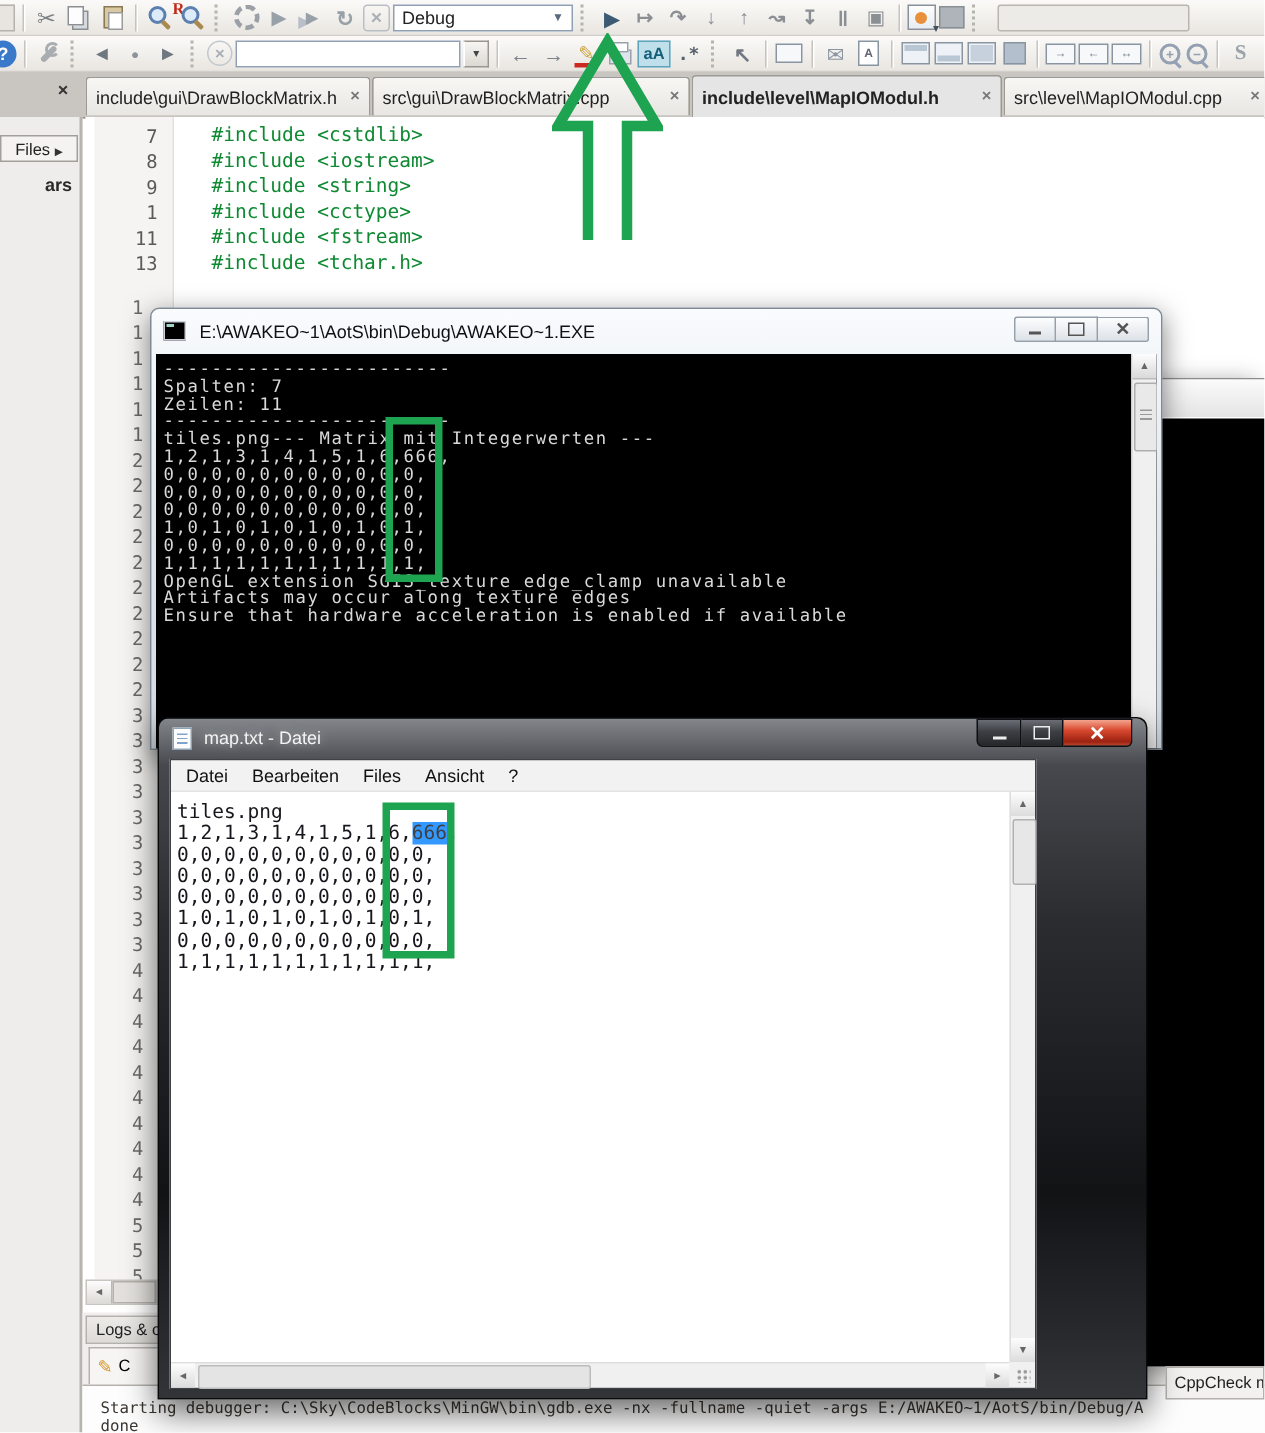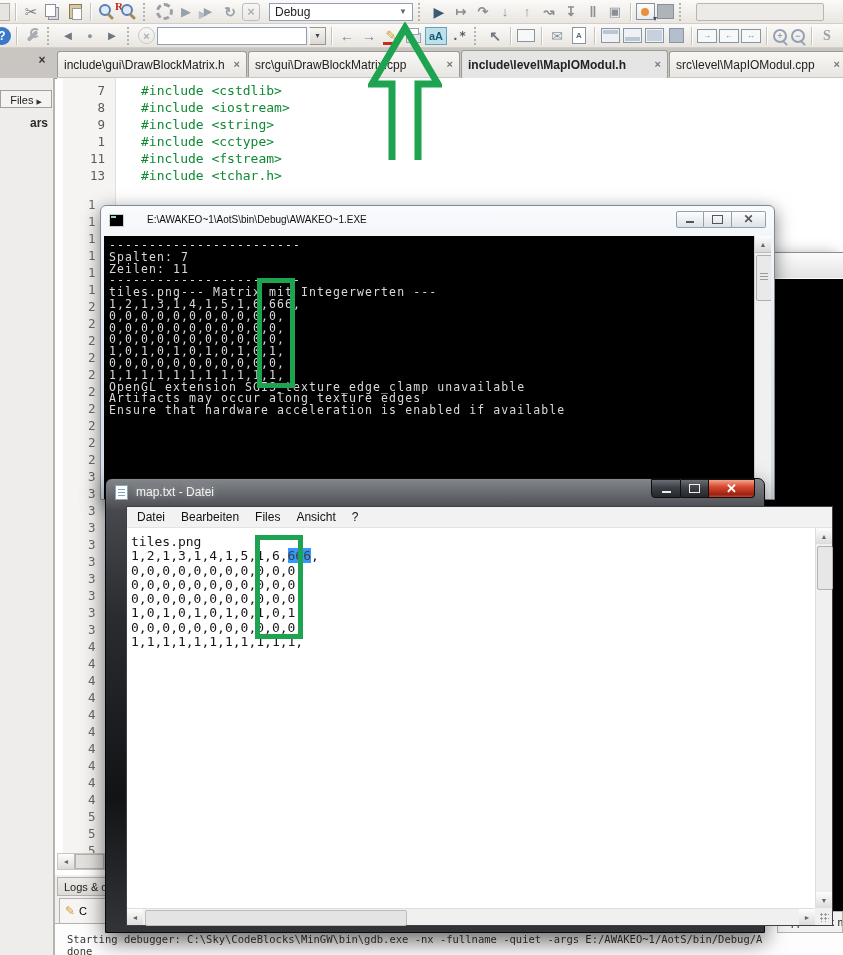--- a/index.html
+++ b/index.html
@@ -134,21 +134,21 @@
         border-top:1px solid #8c8c8c;box-shadow:-6px 2px 14px rgba(0,0,0,.35)}
   .game-title{height:25px;background:linear-gradient(#fbfbfb,#e4e4e4)}
   .game-client{position:absolute;left:0;top:26px;right:0;bottom:0;background:#000}
   
   #console{position:absolute;left:100px;top:205px;width:675px;height:295px;z-index:20;
            background:linear-gradient(180deg,#f9fbfd,#e2e8ee 45%,#d2d9e1);border:1px solid #7e8a96;
            border-radius:6px 6px 0 0;box-shadow:0 5px 18px rgba(0,0,0,.5);box-sizing:border-box}
   .con-title{position:absolute;left:0;top:0;right:0;height:30px}
   .con-icon{position:absolute;left:8px;top:8px;width:15px;height:13px;background:#000;border:1px solid #c9d0d7;box-sizing:border-box}
   .con-icon::before{content:"";position:absolute;left:1px;top:1px;width:5px;height:2px;background:#9fd6c8}
-  .con-title-text{position:absolute;left:46px;top:8px;font-size:10px;color:#101010;white-space:nowrap}
+  .con-title-text{position:absolute;left:32px;top:8px;font-size:12px;color:#101010;white-space:nowrap}
   .winbtns{position:absolute;right:8px;top:5px;display:flex}
   .wbtn{height:17px;background:linear-gradient(#fcfdfe,#dde2e8);border:1px solid #96a0aa;box-sizing:border-box;
         display:flex;align-items:center;justify-content:center;color:#4a4f55}
   .wbtn.min{width:28px;border-radius:2px 0 0 2px}
   .wbtn.max{width:28px;border-left:none}
   .wbtn.cls{width:34px;border-left:none;border-radius:0 2px 2px 0}
   .wbtn .bar{width:8px;height:2px;background:#555;margin-top:5px}
   .wbtn .box{width:9px;height:7px;border:1.5px solid #555}
   .wbtn .x{font:700 12px "Liberation Serif",serif;color:#555}
   .con-client{position:absolute;left:3px;right:3px;top:30px;bottom:0;background:#000;overflow:hidden}
@@ -171,21 +171,21 @@
   .np-btns{position:absolute;right:9px;top:0;display:flex}
   .npbtn{height:19px;box-sizing:border-box;display:flex;align-items:center;justify-content:center;
          border:1px solid #0e0f11;background:linear-gradient(#6b6f75,#3c3f44 45%,#25272b);color:#e8e8e8}
   .npbtn.min{width:30px;border-radius:0 0 0 4px}
   .npbtn.max{width:28px;border-left:none}
   .npbtn.cls{width:46px;border-left:none;border-radius:0 0 4px 0;
              background:linear-gradient(#f4a48e,#d8492f 40%,#9c2212 85%,#c0452c)}
   .npbtn .bar{width:9px;height:2px;background:#eee;margin-top:6px}
   .npbtn .box{width:9px;height:7px;border:1.5px solid #eee}
   .npbtn .x{font:700 13px "Liberation Sans",sans-serif;color:#fff}
-  .np-client{position:absolute;left:20px;top:27px;width:707px;height:420px;background:#fff;border:1px solid #3e4146;box-sizing:border-box}
+  .np-client{position:absolute;left:7px;top:27px;width:578px;height:420px;background:#fff;border:1px solid #3e4146;box-sizing:border-box}
   .np-menubar{position:absolute;left:0;top:0;right:0;height:20px;background:#f2f2f2;border-bottom:1px solid #e3e3e3;
               display:flex;align-items:center;padding-left:2px}
   .np-menu-item{font-size:12px;color:#111;padding:0 8px;line-height:20px}
   .np-text{position:absolute;left:0;top:21px;right:17px;bottom:17px;overflow:hidden;padding:7px 0 0 4px}
   .np-line,.np-rest{margin:0;font:13px/14.3px "DejaVu Sans Mono",monospace;color:#16161c;white-space:pre}
   .np-sel{background:#3399ff;color:#404040}
   .np-vscroll{position:absolute;right:0;top:21px;width:17px;bottom:17px;background:#f0f0f0;border-left:1px solid #dedede;box-sizing:border-box}
   .np-vscroll .a{height:16px;background:linear-gradient(#fdfdfd,#dcdcdc);font-size:7px;color:#666;
                  display:flex;align-items:center;justify-content:center}
   .np-vscroll .a.dn{position:absolute;bottom:0;left:0;right:0}
@@ -220,21 +220,21 @@
     <div class="tbi i-replace">
         <span class="r">R</span>
         <span class="mag"></span>
       </div>
     <div class="grip"></div>
     <div class="tbi i-gear"></div>
     <div class="tbi i-run"></div>
     <div class="tbi i-buildrun"></div>
     <div class="tbi i-rebuild"></div>
     <div class="tbi i-abort"></div>
-    <div class="combo" style="width:144px;margin-left:7px">
+    <div class="combo" style="width:120px;margin-left:0">
       <span>Debug</span>
       <span class="dd">▼</span>
     </div>
     <div class="grip"></div>
     <div class="tbi i-cont"></div>
     <div class="tbi i-runto"></div>
     <div class="tbi i-nextline"></div>
     <div class="tbi i-stepin"></div>
     <div class="tbi i-stepout"></div>
     <div class="tbi i-nexti"></div>

